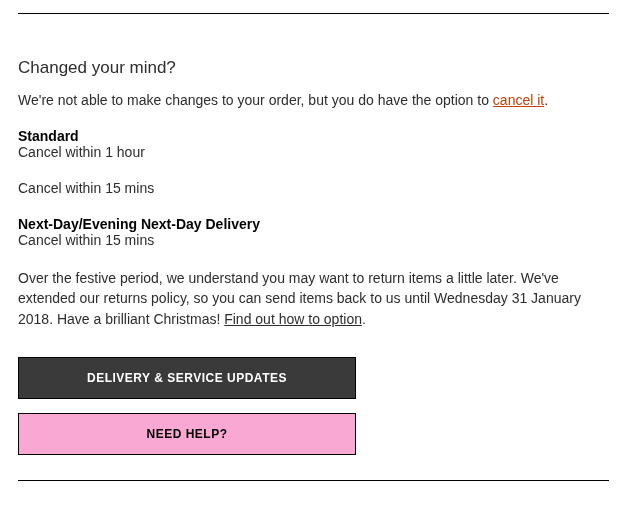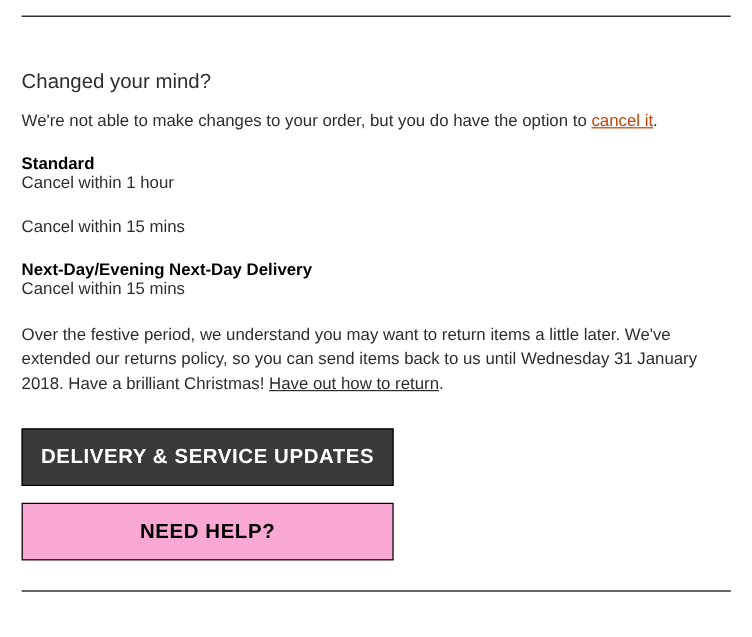--- a/index.html
+++ b/index.html
@@ -49,25 +49,25 @@
       margin-bottom: 28px;
       color: #2d2d2d;
       line-height: 1.45;
     }
     .returns-text a {
       color: #2d2d2d;
       text-decoration: underline;
     }
     .btn {
       display: block;
-      width: 310px;
+      width: 338px;
       padding: 13px 0;
       text-align: center;
       font-weight: bold;
-      font-size: 17px;
+      font-size: 12px;
       letter-spacing: 0.5px;
       margin-bottom: 14px;
       cursor: pointer;
       border: 1px solid #000;
       font-family: Arial, Helvetica, sans-serif;
     }
     .btn-dark {
       background: #3a3a3a;
       color: #fff;
     }
@@ -100,20 +100,20 @@
 <div class="delivery-block">
   <div class="delivery-desc">Cancel within 15 mins</div>
 </div>
 
 <div class="delivery-block">
   <div class="delivery-title">Next-Day/Evening Next-Day Delivery</div>
   <div class="delivery-desc">Cancel within 15 mins</div>
 </div>
 
 <p class="returns-text">
-  <span>Over the festive period, we understand you may want to return items a little later. We've extended our returns policy, so you can send items back to us until Wednesday 31 January 2018. Have a brilliant Christmas! </span><a href="#">Have out how to return</a><span>.</span>
+  <span>Over the festive period, we understand you may want to return items a little later. We've extended our returns policy, so you can send items back to us until Wednesday 31 January 2018. Have a brilliant Christmas! </span><a href="#">Find out how to option</a><span>.</span>
 </p>
 
 <button class="btn btn-dark">DELIVERY &amp; SERVICE UPDATES</button>
 
 <button class="btn btn-light">NEED HELP?</button>
 
 <hr class="bottom-divider">
 
 </body></html>

